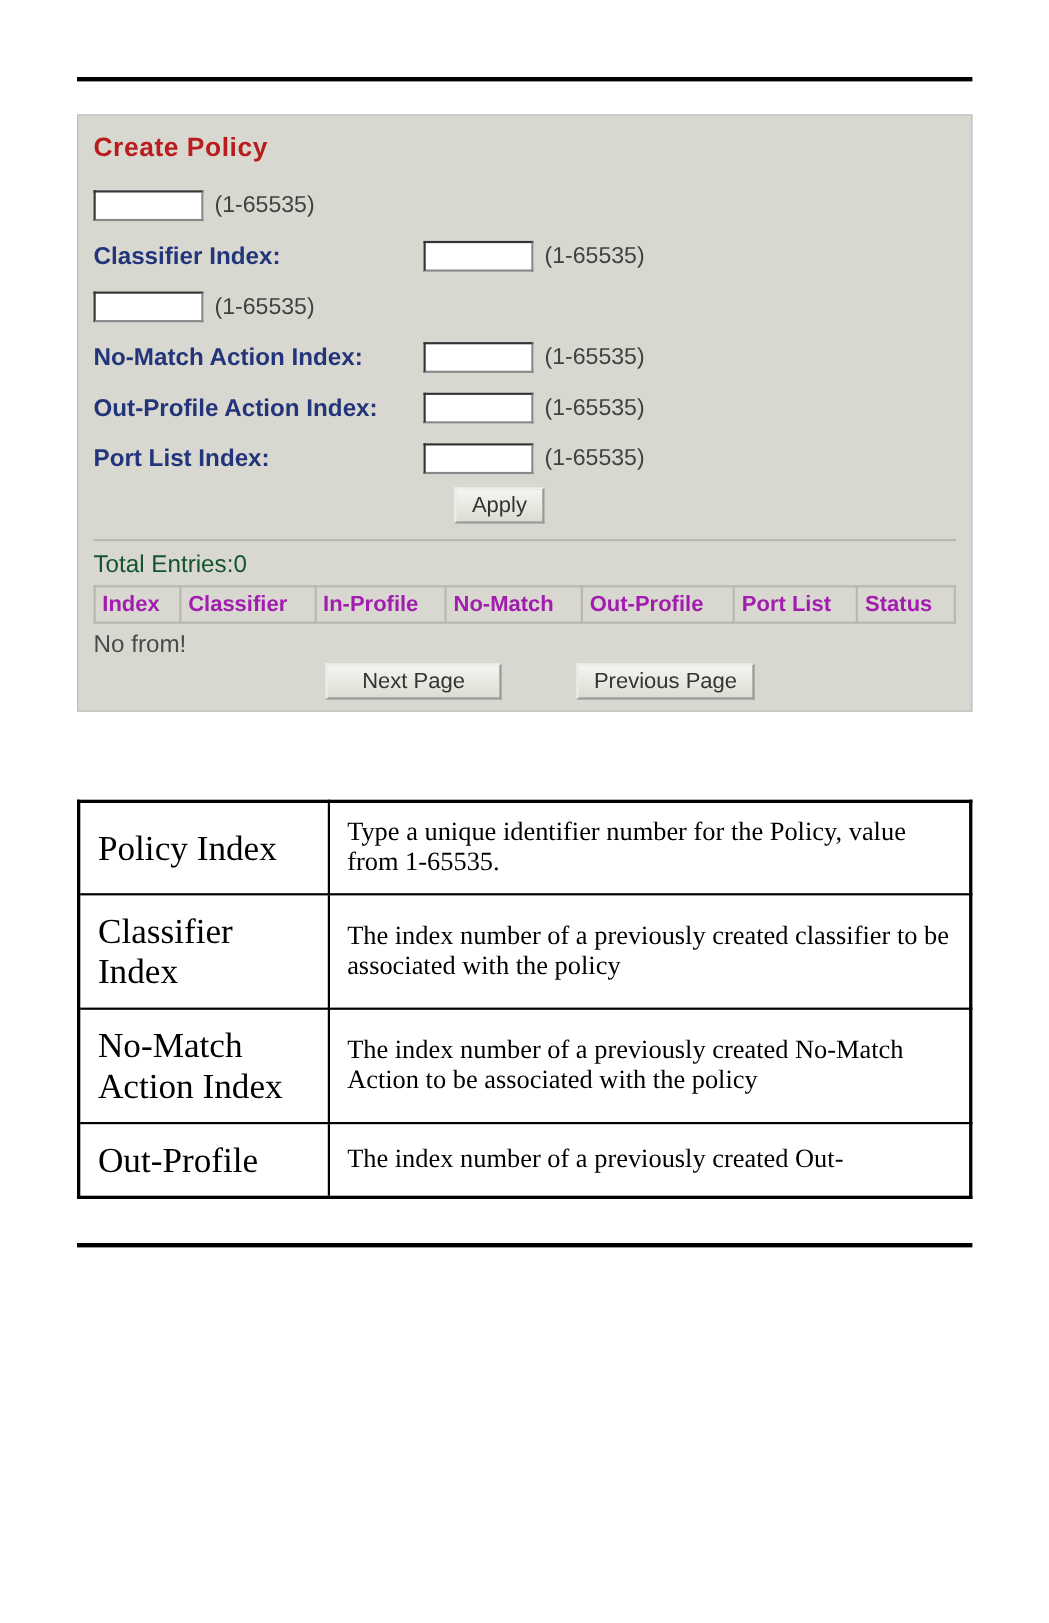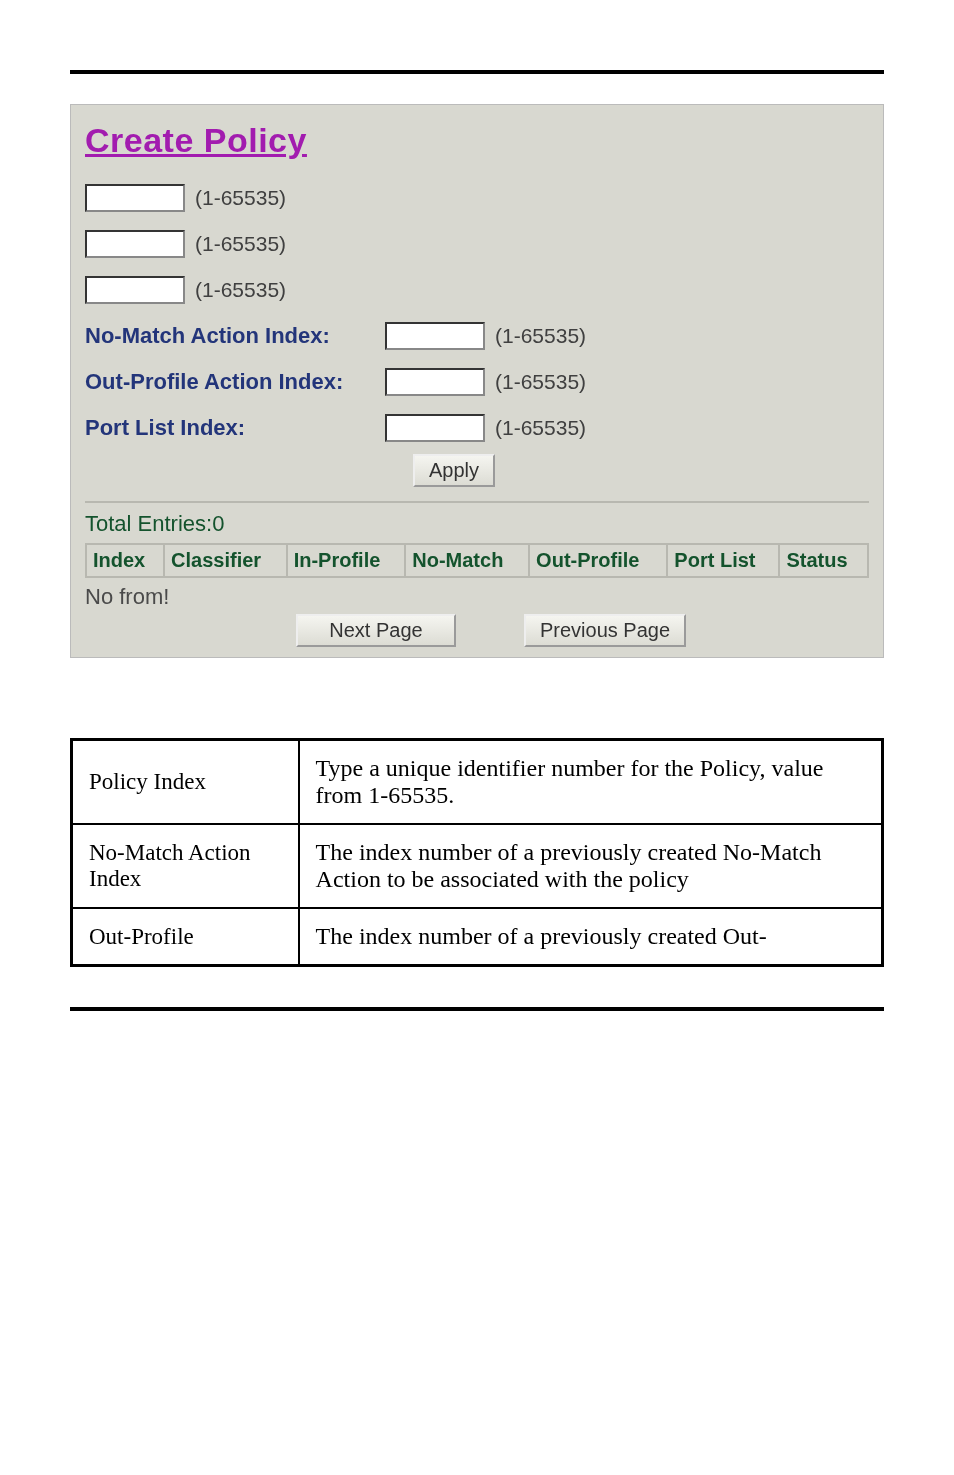--- a/index.html
+++ b/index.html
@@ -18,25 +18,24 @@
     margin-bottom: 30px;
   }
   .ui-panel {
     background: #d8d8d0;
     padding: 12px 14px 10px 14px;
     border: 1px solid #bbb;
   }
   .ui-title {
     font-family: Arial, sans-serif;
     font-weight: 900;
-    font-size: 34px;
-    color: #a21caf;
+    font-size: 24px;
+    color: #b91c1c;
     margin: 4px 0 18px 0;
     letter-spacing: 0.5px;
-    text-decoration: underline;
   }
   .form-row {
     display: flex;
     align-items: center;
     margin: 6px 0;
     min-height: 40px;
   }
   .form-label {
     width: 300px;
     font-family: Arial, sans-serif;
@@ -88,21 +87,21 @@
   }
   .data-table {
     width: 100%;
     border-collapse: collapse;
     background: #d8d8d0;
   }
   .data-table th {
     font-family: Arial, sans-serif;
     font-weight: bold;
     font-size: 20px;
-    color: #14532d;
+    color: #a21caf;
     background: #d8d8d0;
     border: 2px solid #b8b8b0;
     padding: 4px 6px;
     text-align: left;
   }
   .no-data {
     font-family: Arial, sans-serif;
     font-size: 22px;
     color: #4a4a4a;
     margin: 6px 0 4px 0;
@@ -127,21 +126,21 @@
     width: 100%;
     border: 3px solid #000;
   }
   .desc-table td {
     border: 2px solid #000;
     padding: 14px 16px;
     vertical-align: middle;
   }
   .desc-term {
     font-family: "Century Schoolbook", Georgia, serif;
-    font-size: 23px;
+    font-size: 32px;
     font-weight: normal;
     width: 28%;
   }
   .desc-def {
     font-family: "Century Schoolbook", Georgia, serif;
     font-size: 24px;
   }
   .bottom-rule {
     border-top: 4px solid #000;
     margin-top: 40px;
@@ -155,20 +154,21 @@
 
   <div class="ui-panel">
     <div class="ui-title">Create Policy</div>
 
     <div id="form-rows">
         <div class="form-row">
           <input class="form-input" type="text" style="">
           <span class="form-hint">(1-65535)</span>
         </div>
         <div class="form-row">
+          <div class="form-label">Classifier Index:</div>
           <input class="form-input" type="text" style="">
           <span class="form-hint">(1-65535)</span>
         </div>
         <div class="form-row">
           <input class="form-input" type="text" style="">
           <span class="form-hint">(1-65535)</span>
         </div>
         <div class="form-row">
           <div class="form-label">No-Match Action Index:</div>
           <input class="form-input" type="text" style="">
@@ -218,20 +218,24 @@
   </div>
 
   <div class="desc-wrap">
     <table class="desc-table">
       <tbody id="desc-body">
           <tr>
             <td class="desc-term">Policy Index</td>
             <td class="desc-def">Type a unique identifier number for the Policy, value from 1-65535.</td>
           </tr>
           <tr>
+            <td class="desc-term">Classifier Index</td>
+            <td class="desc-def">The index number of a previously created classifier to be associated with the policy</td>
+          </tr>
+          <tr>
             <td class="desc-term">No-Match Action Index</td>
             <td class="desc-def">The index number of a previously created No-Match Action to be associated with the policy</td>
           </tr>
           <tr>
             <td class="desc-term">Out-Profile</td>
             <td class="desc-def">The index number of a previously created Out-</td>
           </tr>
         </tbody>
     </table>
   </div>

